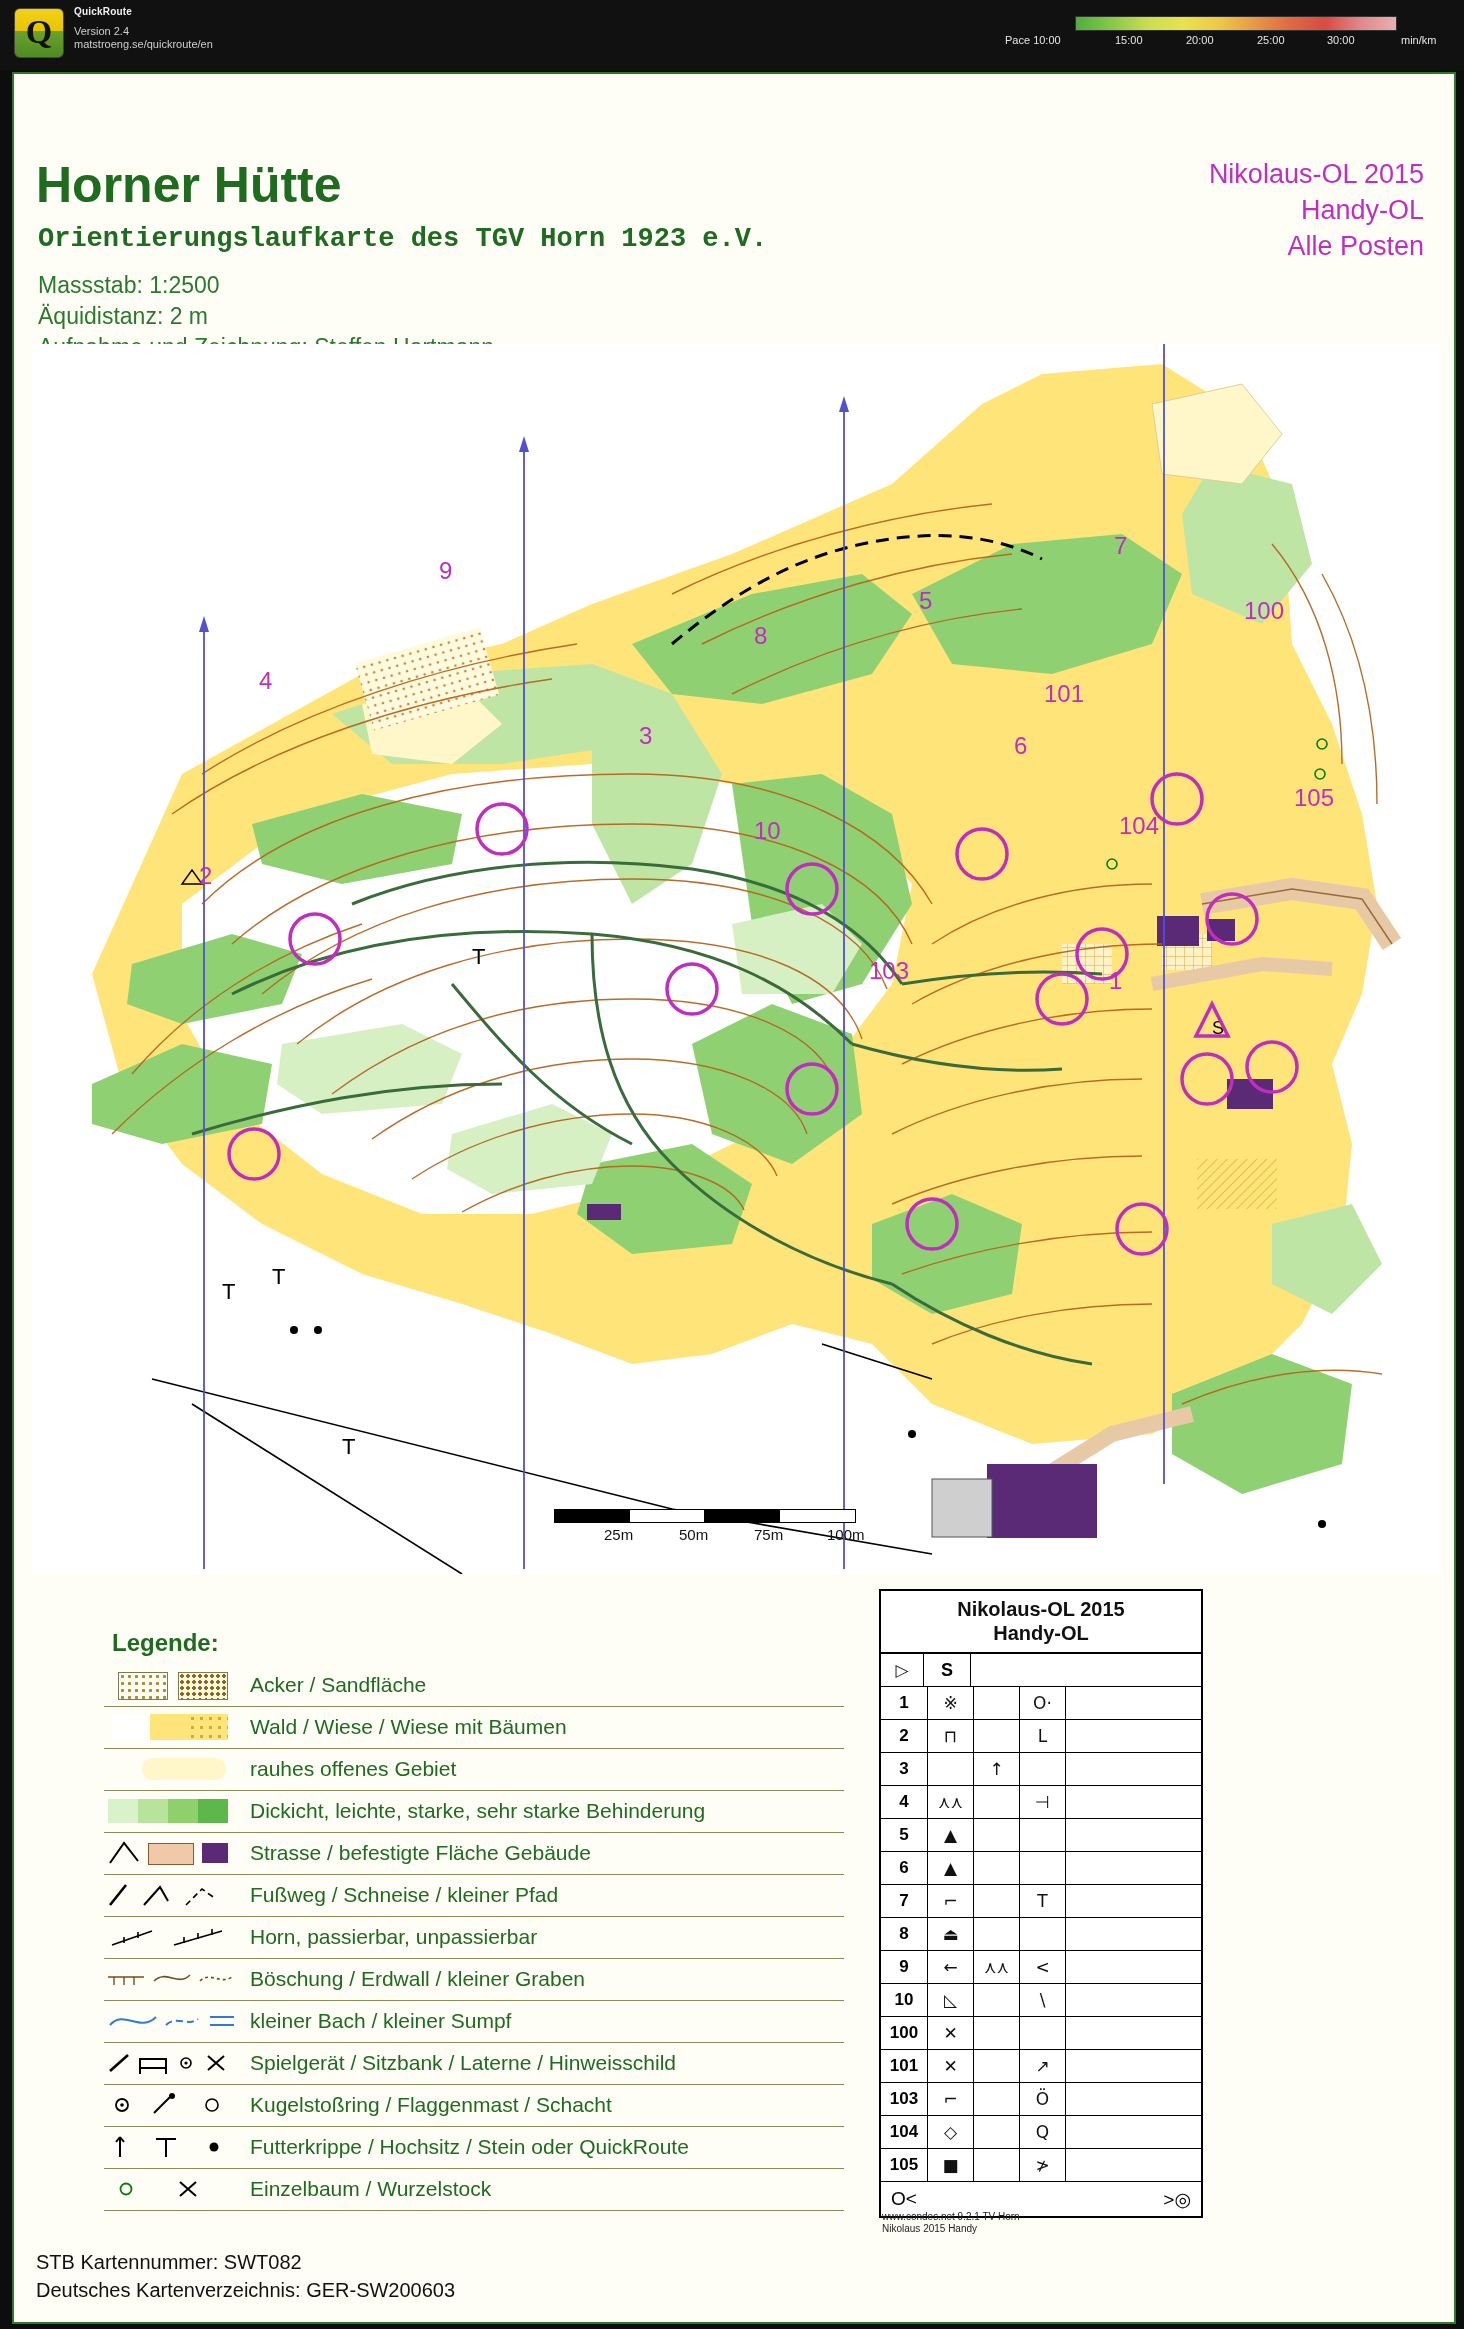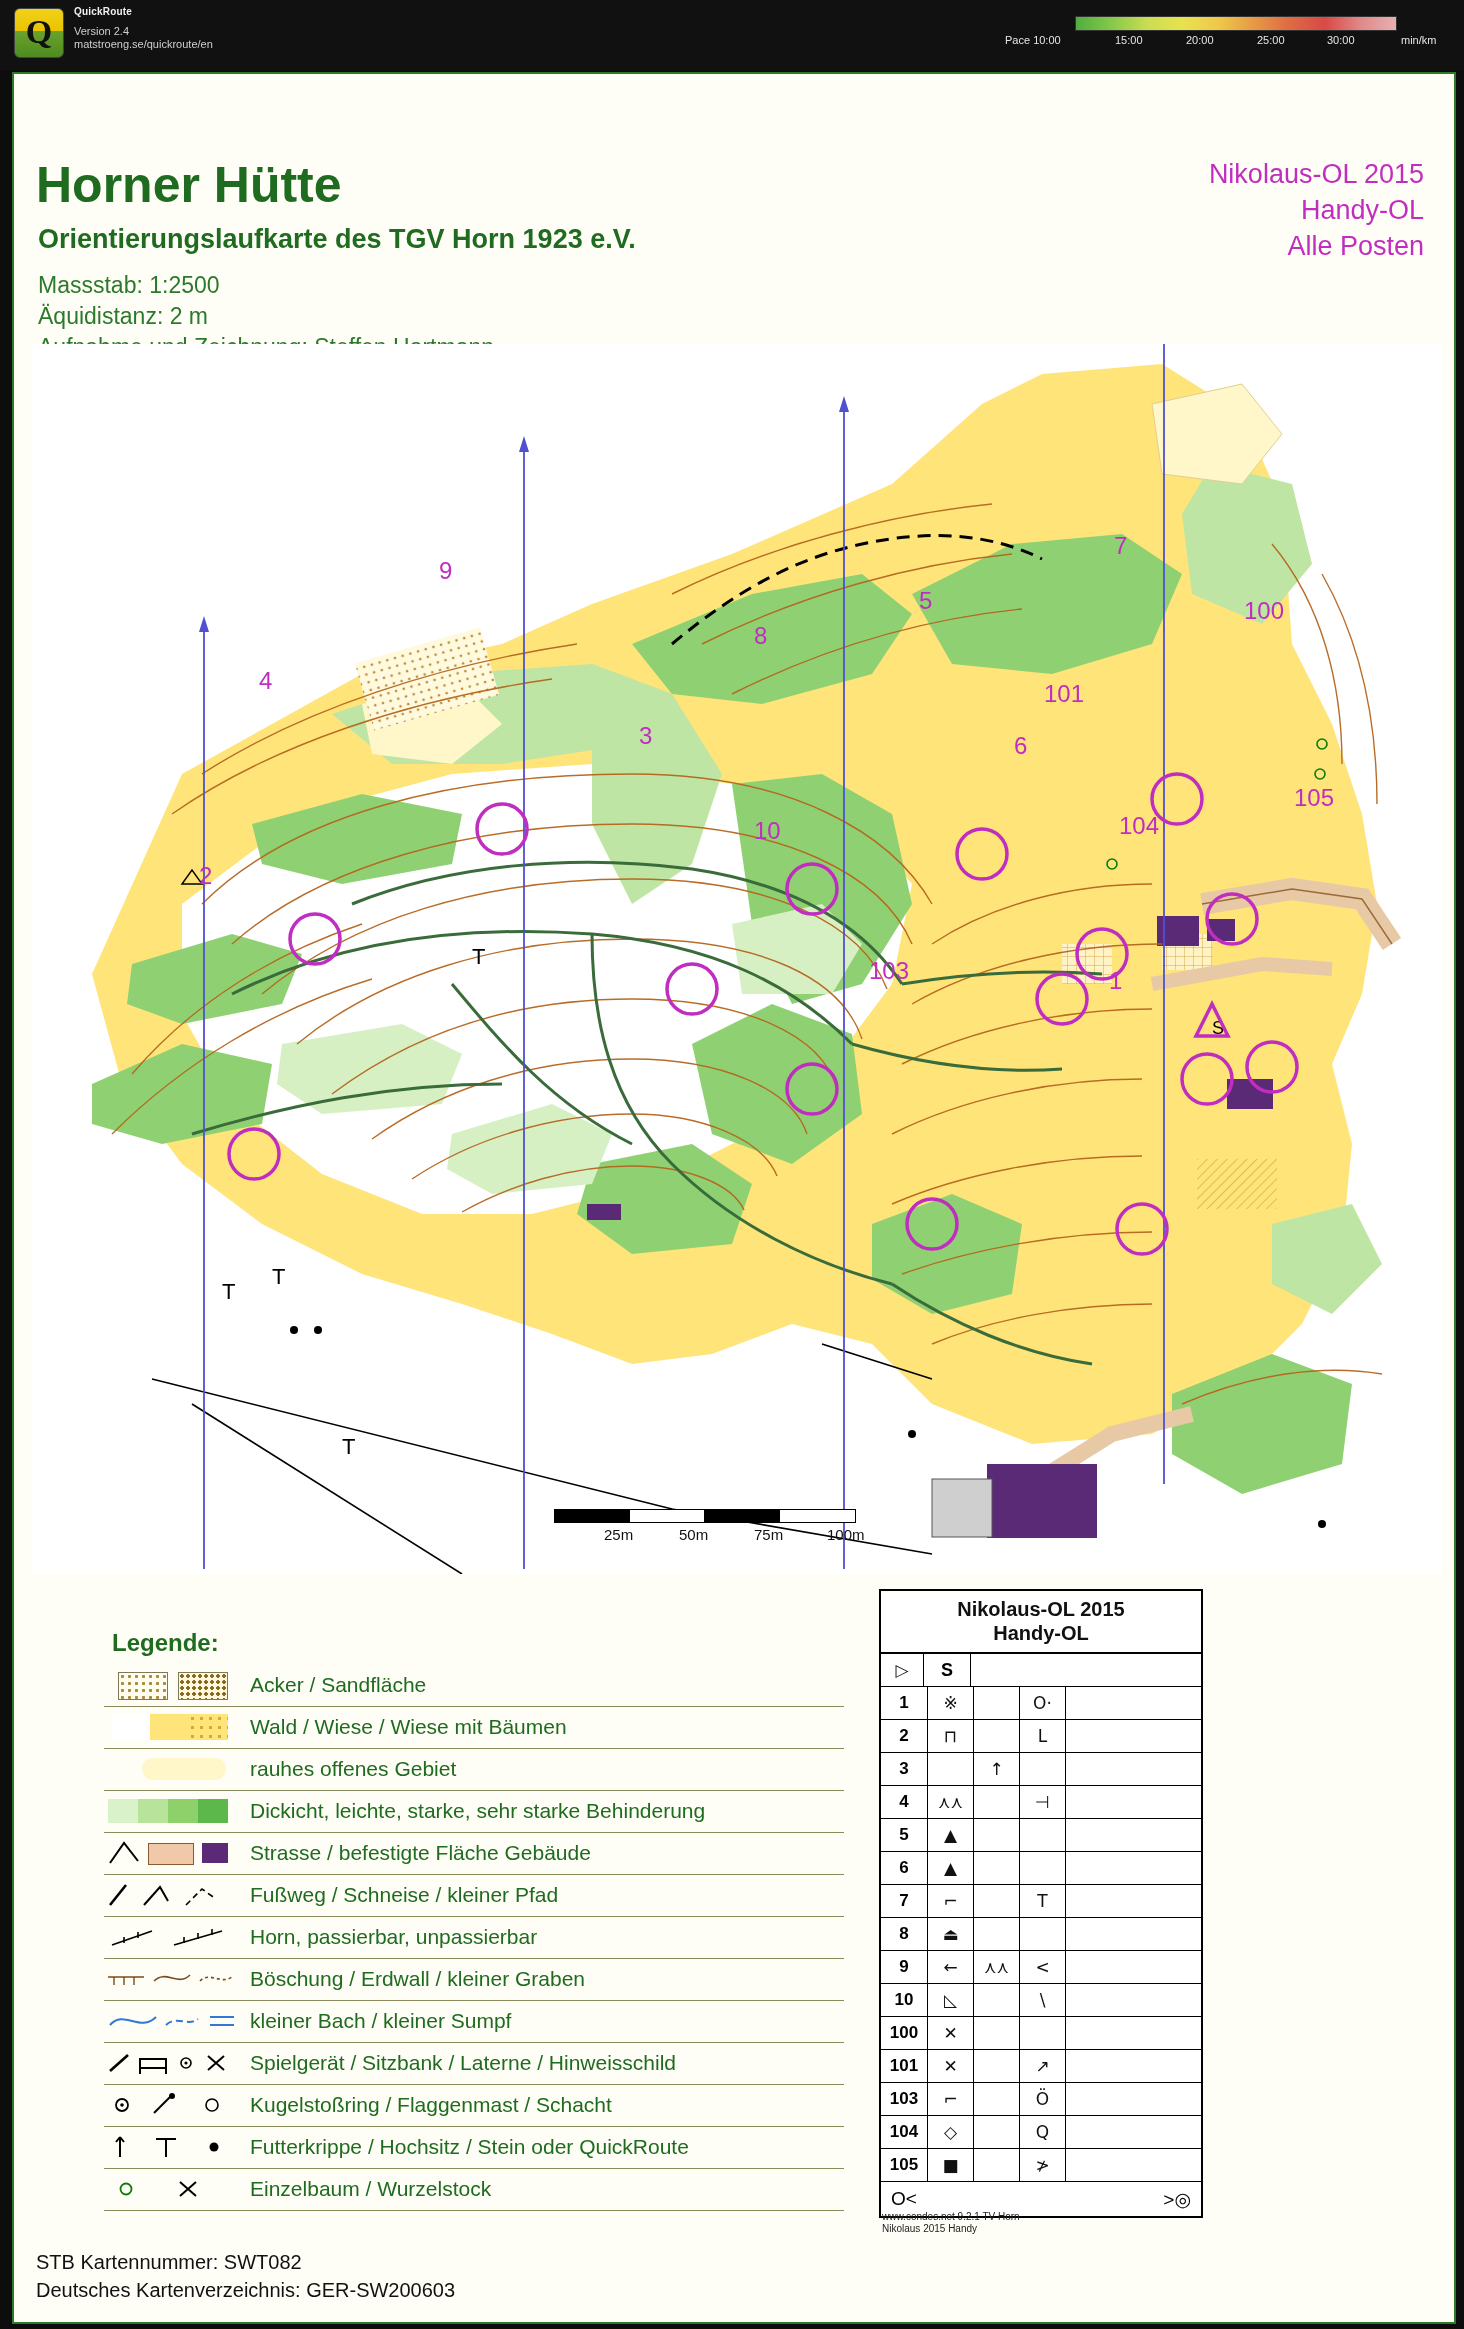--- a/index.html
+++ b/index.html
@@ -22,21 +22,21 @@
      border:1px solid #333;}
   .pace-labels{position:absolute;left:1005px;top:34px;width:440px;height:14px;color:#e6e6e6;font-size:11px;}
   .pace-labels span{position:absolute;}
 
   
   .sheet{position:absolute;left:12px;top:72px;width:1440px;height:2248px;background:#fffef6;
     border:2px solid #2f7a2a;overflow:hidden;}
 
   
   .h-title{position:absolute;left:22px;top:82px;font-size:50px;font-weight:bold;color:#1f6b1f;}
-  .h-sub{position:absolute;left:24px;top:150px;font-size:27px;font-weight:bold;color:#1f6b1f;}
+  .h-sub{position:absolute;left:24px;top:150px;font-size:27px;font-weight:bold;color:#1f6b1f;font-family:Liberation Mono, monospace;}
   .h-lines{position:absolute;left:24px;top:196px;font-size:23px;color:#2b7a2b;line-height:31px;}
   .ev-title{position:absolute;right:30px;top:82px;text-align:right;font-size:27px;color:#c02ec0;line-height:36px;}
 
   
   .club{position:absolute;left:34px;top:408px;width:148px;height:148px;border-radius:50%;
     background:radial-gradient(circle at 50% 42%, #cfe6f5 0%, #cfe6f5 46%, #4a7a30 47%, #2f5a20 100%);
     border:3px solid #223;overflow:hidden;}
   .club .cap{position:absolute;left:50%;top:50%;transform:translate(-50%,-50%);width:120px;height:70px;
     background:linear-gradient(#b8d8ef 0 45%, #7ea65a 45% 70%, #cdb07c 70% 100%);border-radius:4px;}
   .club .txt{position:absolute;left:0;top:10px;width:148px;text-align:center;font-size:10px;color:#fff;

